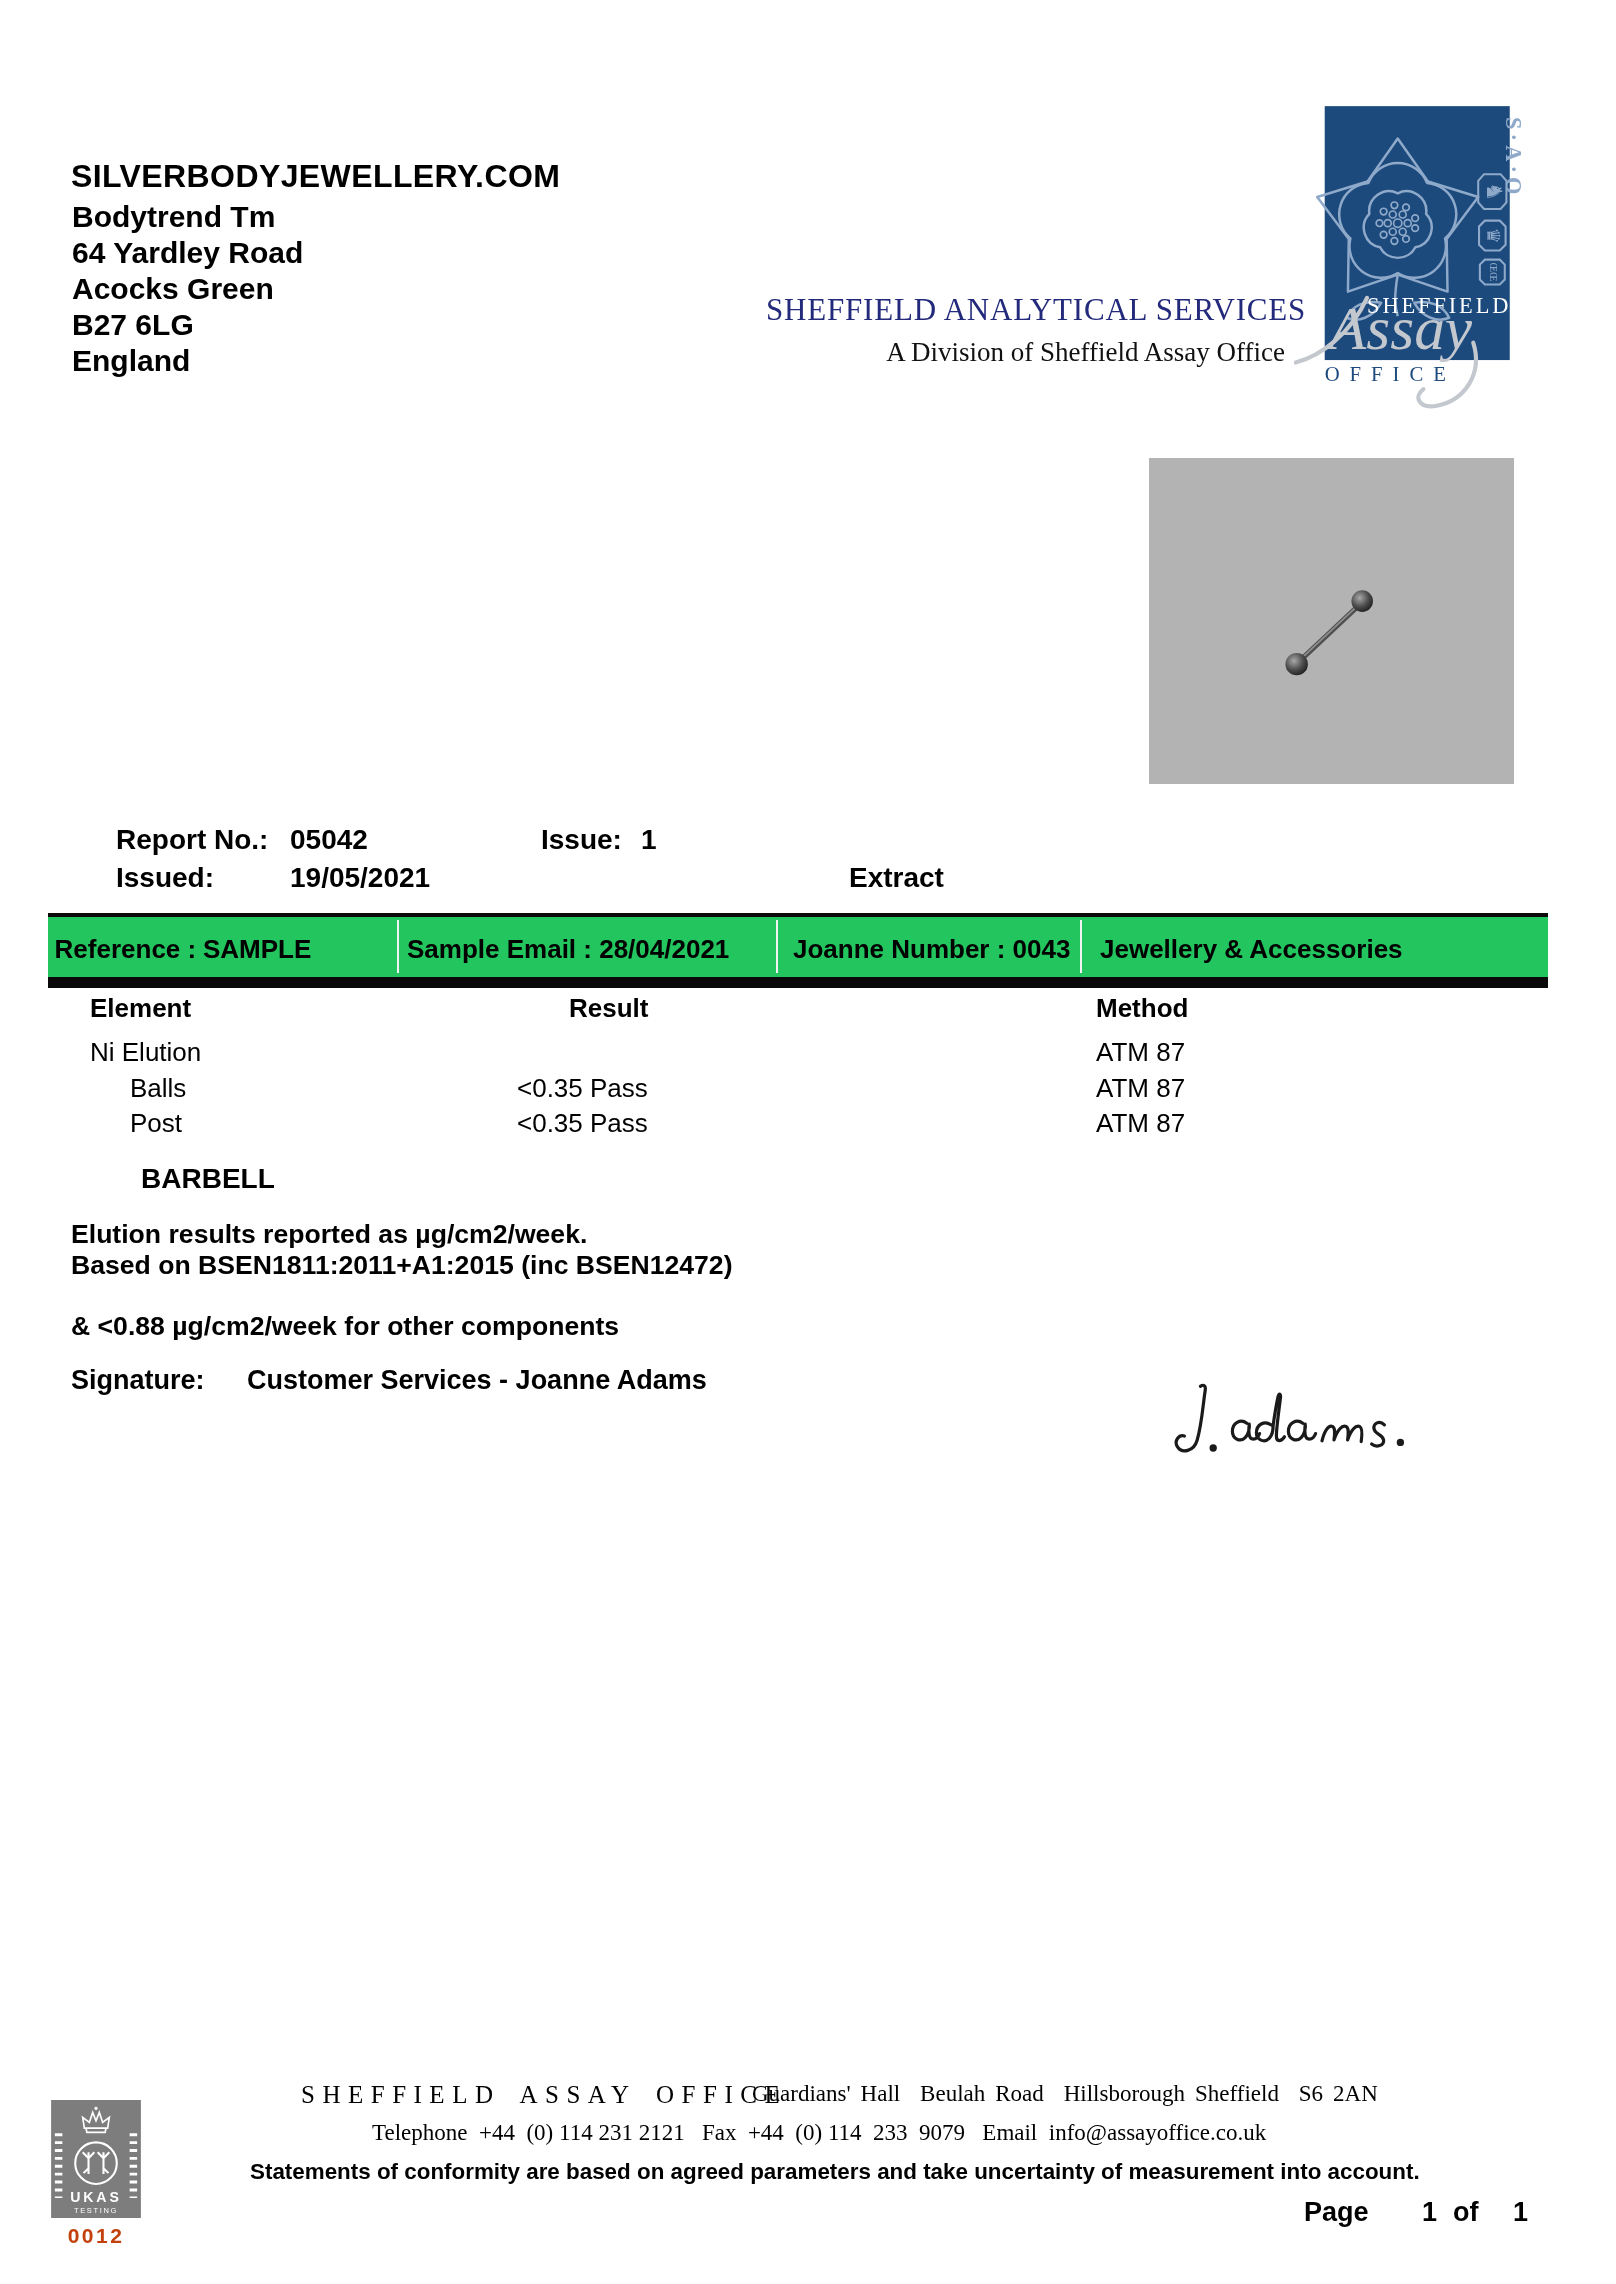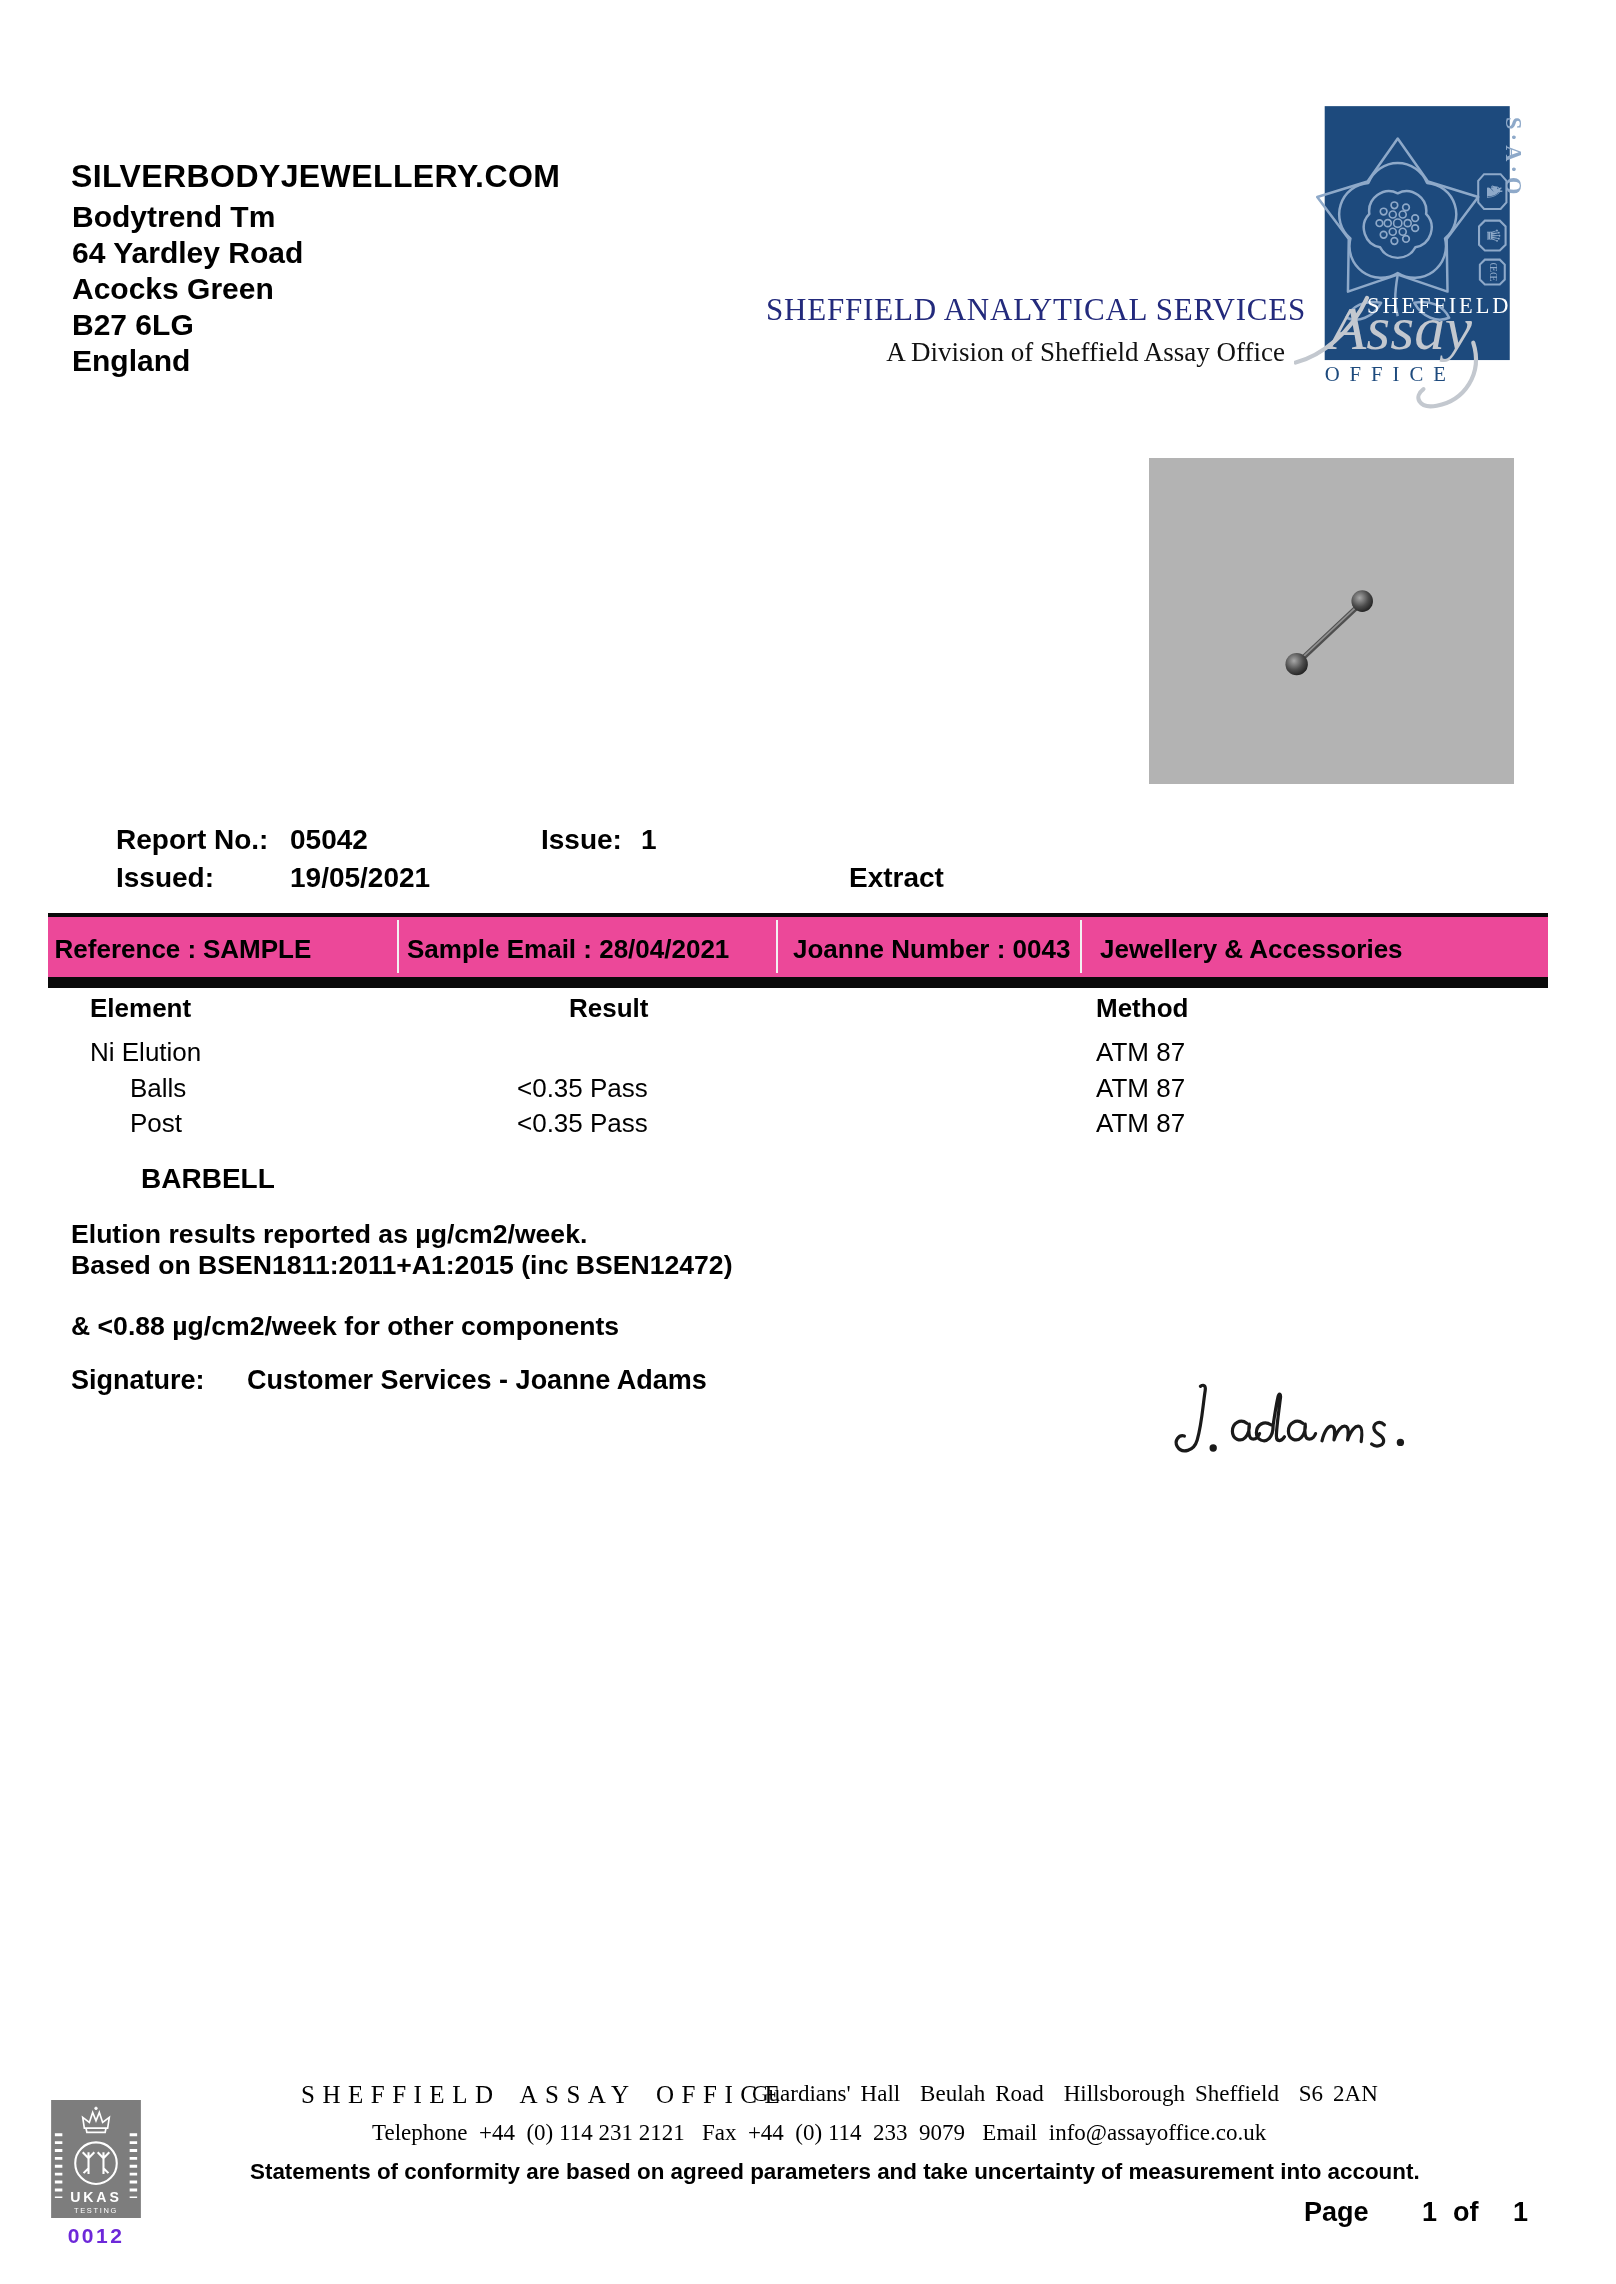--- a/index.html
+++ b/index.html
@@ -16,38 +16,38 @@
   .services-title{left:766px;top:292px;font-size:31px;color:#232a7c;letter-spacing:0.8px;}
   .division-line{left:747px;top:337px;width:538px;text-align:right;font-size:27px;color:#111;}
 
   
   .photo{left:1149px;top:458px;width:365px;height:326px;background:#b3b3b3;}
 
   
   .fs34{font-size:28px;margin-left:45px;}
   
   .rule-thin{left:48px;top:913px;width:1500px;height:4.2px;background:#0a0a0a;}
-  .refbar{left:48px;top:917px;width:1500px;height:60px;background:#ec4899;}
+  .refbar{left:48px;top:917px;width:1500px;height:60px;background:#22c55e;}
   .rule-thick{left:48px;top:977px;width:1500px;height:10.8px;background:#0a0a0a;}
   .refbar span.cell{position:absolute;top:16.6px;font-size:26px;font-weight:bold;white-space:nowrap;}
   .refsep{position:absolute;top:3.3px;width:1.7px;height:53px;background:#f2f2f2;}
 
   
   .fs31{font-size:26px;}
   
   .note{left:71px;font-size:26.6px;font-weight:bold;white-space:nowrap;}
 
   
   .foot-office{left:301px;top:2081px;font-size:25px;letter-spacing:7.5px;word-spacing:6.6px;}
   .foot-addr{left:752px;top:2081px;font-size:23px;word-spacing:4.2px;}
   .foot-contact{left:372px;top:2120px;font-size:23px;}
   .foot-conf{left:250px;top:2159px;font-size:22.4px;font-weight:bold;}
   .fs33{font-size:27px;}
   .ukas-number{left:51px;top:2224px;width:90px;text-align:center;font-size:21px;
-               letter-spacing:2.5px;color:#6d28d9;font-weight:bold;}
+               letter-spacing:2.5px;color:#c2410c;font-weight:bold;}
 </style>
 </head>
 <body>
 
 <div class="page">
 
   <div class="abs addr-title">SILVERBODYJEWELLERY.COM</div>
   <div class="abs addr-block">
     <div>Bodytrend Tm</div>
     <div>64 Yardley Road</div>

